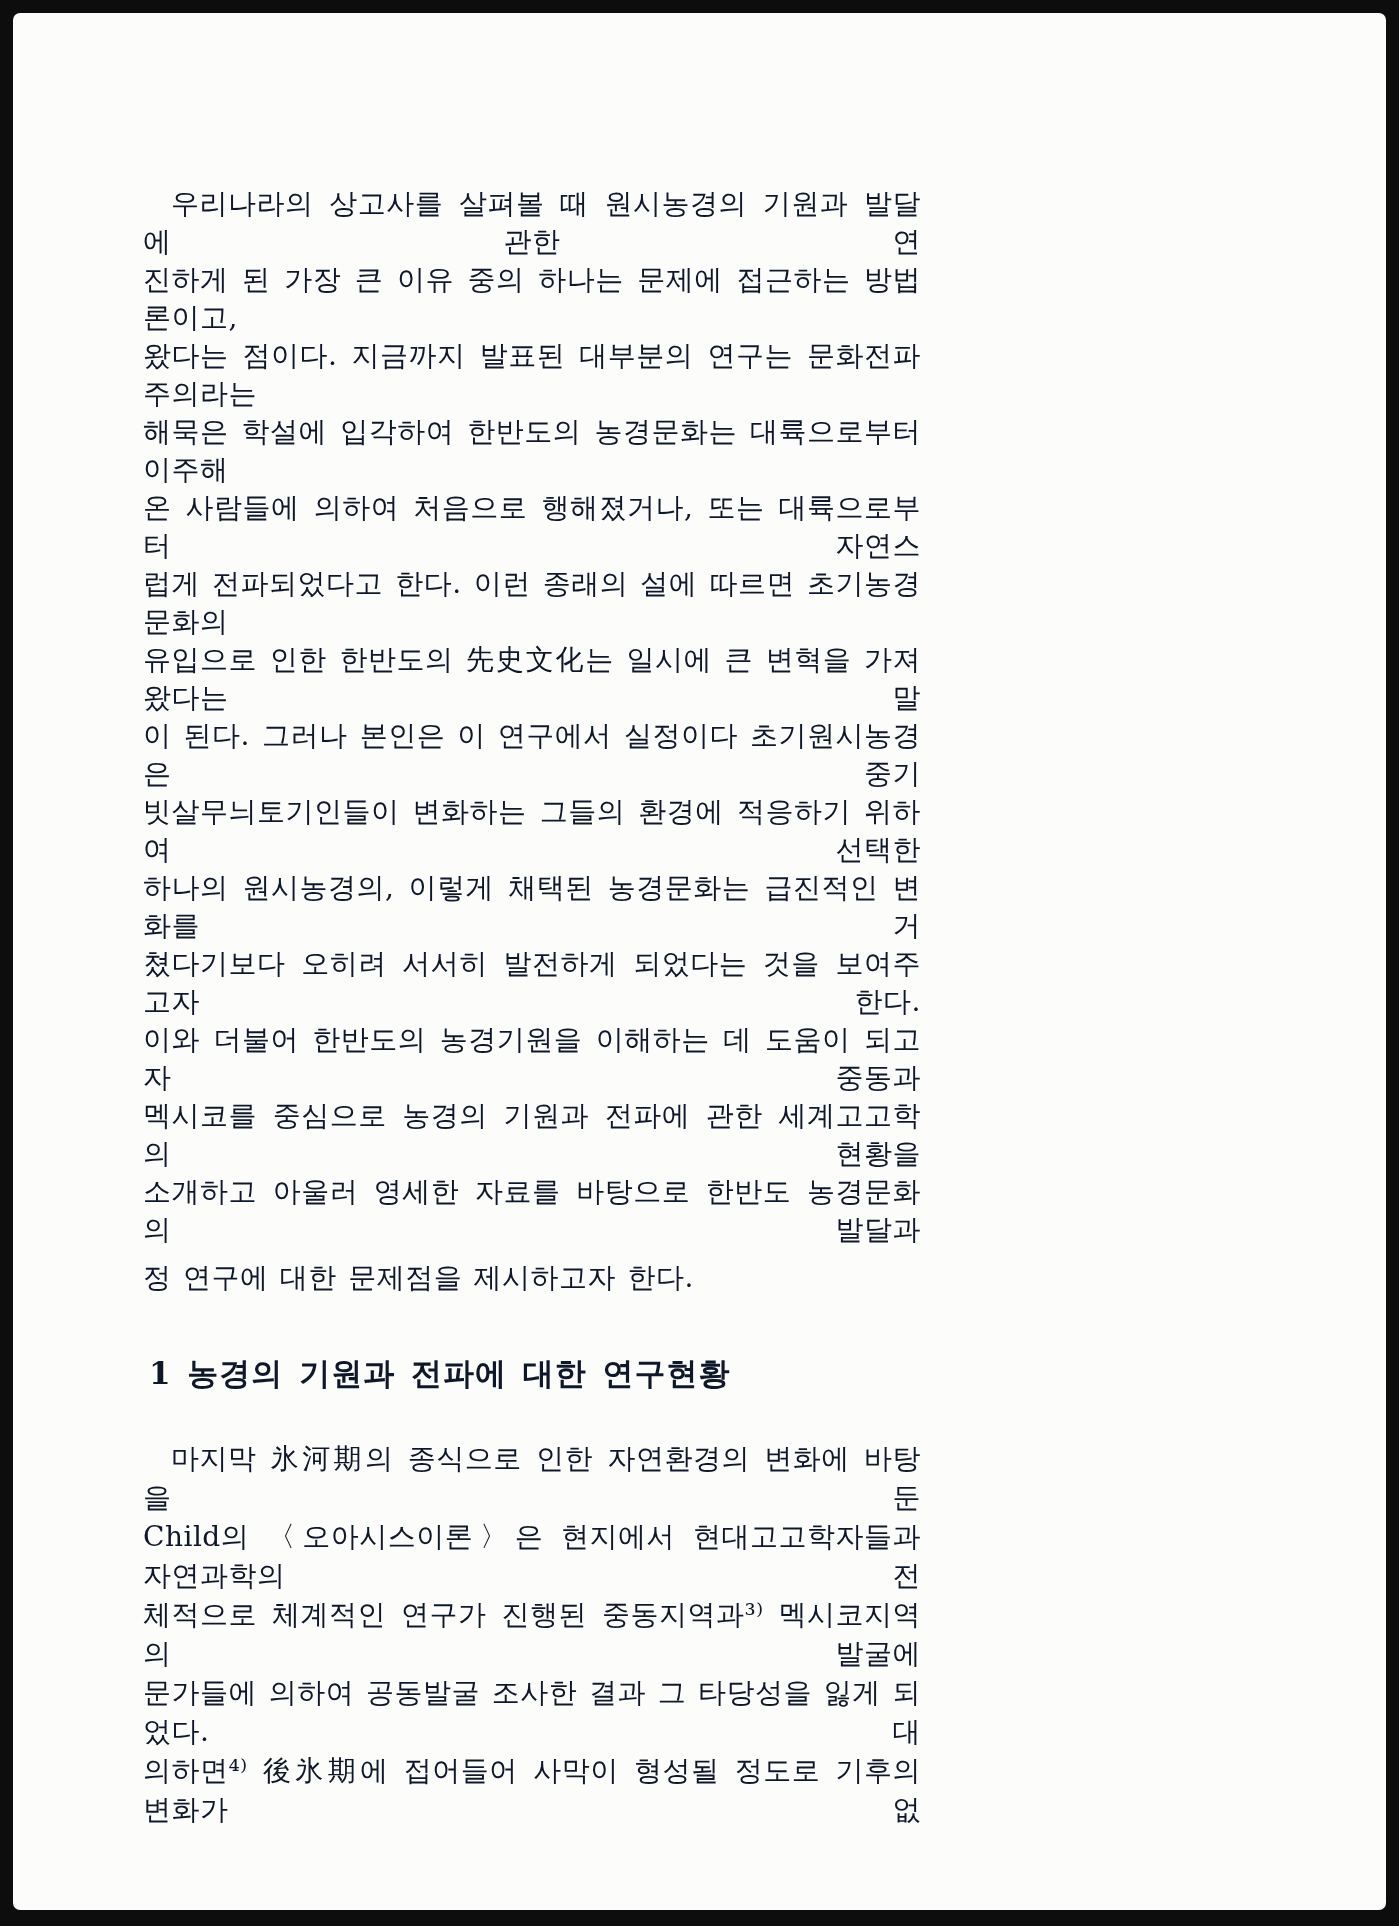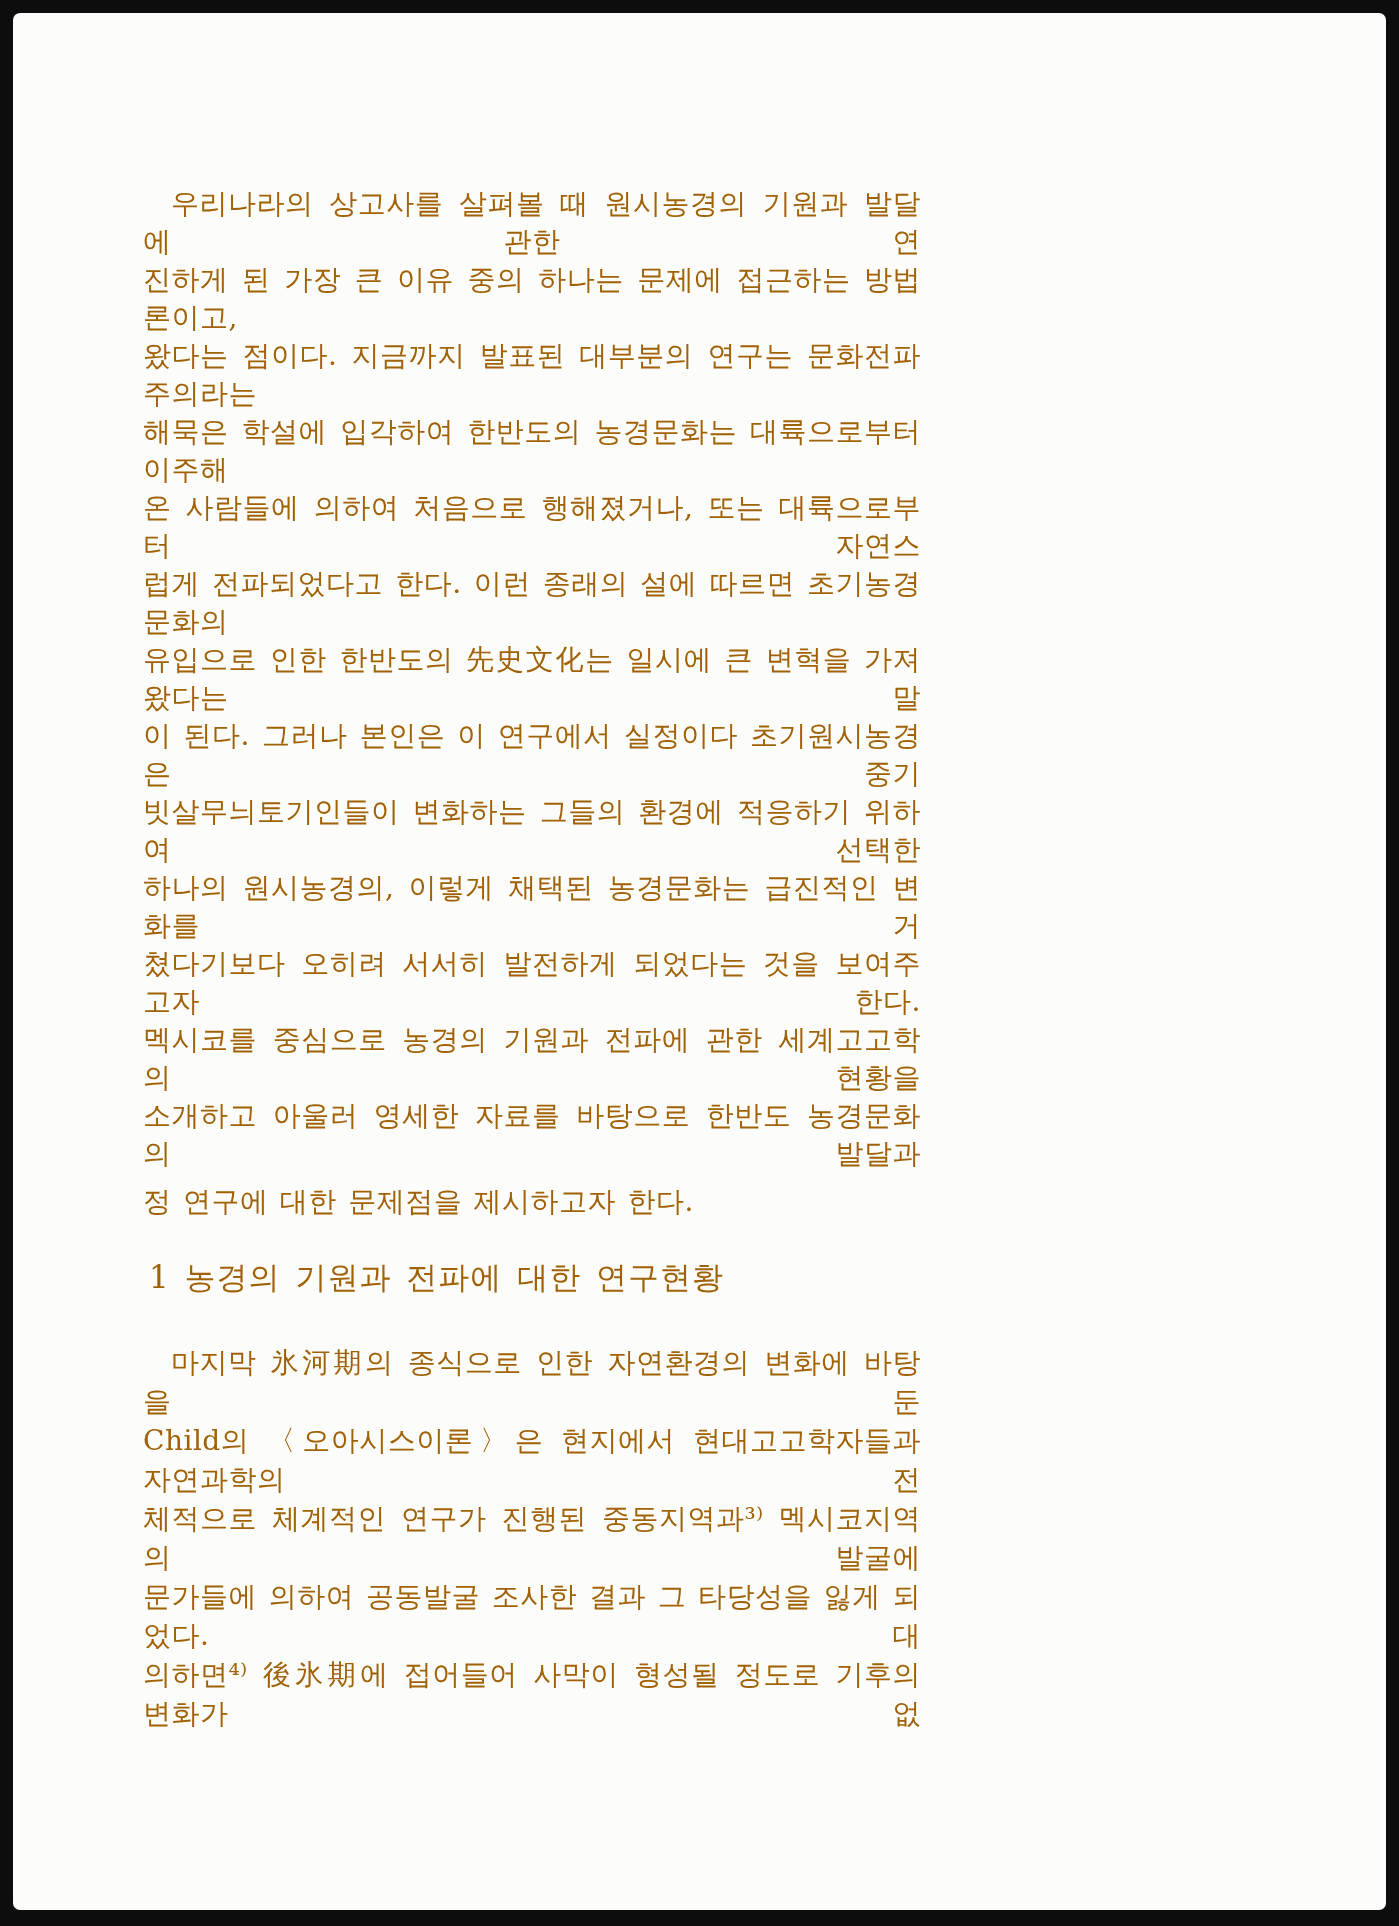--- a/index.html
+++ b/index.html
@@ -15,21 +15,21 @@
     overflow: hidden;
   }
   .page {
     position: absolute;
     left: 13px;
     top: 13px;
     right: 13px;
     bottom: 16px;
     background: #fcfcfa;
     border-radius: 7px;
-    color: #a16207;
+    color: #0f172a;
     font-family: "DejaVu Serif", "Liberation Serif", serif;
   }
   .content {
     position: absolute;
     left: 130px;
     top: 172px;
     width: 778px;
   }
   .body-text {
     font-size: 28px;
@@ -44,23 +44,23 @@
   }
   .body-text .line.no-fill {
     text-align: left;
     text-align-last: left;
     margin-top: 10px;
   }
   .body-text .line.indent {
     text-indent: 1em;
   }
   .heading {
-    margin: 36px 0 0 6px;
+    margin: 56px 0 0 6px;
     font-size: 31px;
-    font-weight: normal;
+    font-weight: bold;
     letter-spacing: 1px;
     word-spacing: 4px;
   }
   .second-para {
     margin-top: 44px;
     line-height: 39px;
   }
 </style>
 </head>
 <body>
@@ -74,20 +74,21 @@
           <div class="line">진하게 된 가장 큰 이유 중의 하나는 문제에 접근하는 방법론이고,</div>
           <div class="line">왔다는 점이다. 지금까지 발표된 대부분의 연구는 문화전파주의라는</div>
           <div class="line">해묵은 학설에 입각하여 한반도의 농경문화는 대륙으로부터 이주해</div>
           <div class="line">온 사람들에 의하여 처음으로 행해졌거나, 또는 대륙으로부터 자연스</div>
           <div class="line">럽게 전파되었다고 한다. 이런 종래의 설에 따르면 초기농경문화의</div>
           <div class="line">유입으로 인한 한반도의 先史文化는 일시에 큰 변혁을 가져왔다는 말</div>
           <div class="line">이 된다. 그러나 본인은 이 연구에서 실정이다 초기원시농경은 중기</div>
           <div class="line">빗살무늬토기인들이 변화하는 그들의 환경에 적응하기 위하여 선택한</div>
           <div class="line">하나의 원시농경의, 이렇게 채택된 농경문화는 급진적인 변화를 거</div>
           <div class="line">쳤다기보다 오히려 서서히 발전하게 되었다는 것을 보여주고자 한다.</div>
+          <div class="line">이와 더불어 한반도의 농경기원을 이해하는 데 도움이 되고자 중동과</div>
           <div class="line">멕시코를 중심으로 농경의 기원과 전파에 관한 세계고고학의 현황을</div>
           <div class="line">소개하고 아울러 영세한 자료를 바탕으로 한반도 농경문화의 발달과</div>
           <div class="line no-fill">정 연구에 대한 문제점을 제시하고자 한다.</div>
         </div>
 
       <h2 class="heading">1 농경의 기원과 전파에 대한 연구현황</h2>
 
       <div class="body-text second-para" id="para2">
           <div class="line indent">마지막 氷河期의 종식으로 인한 자연환경의 변화에 바탕을 둔</div>
           <div class="line">Child의 〈오아시스이론〉은 현지에서 현대고고학자들과 자연과학의 전</div>

